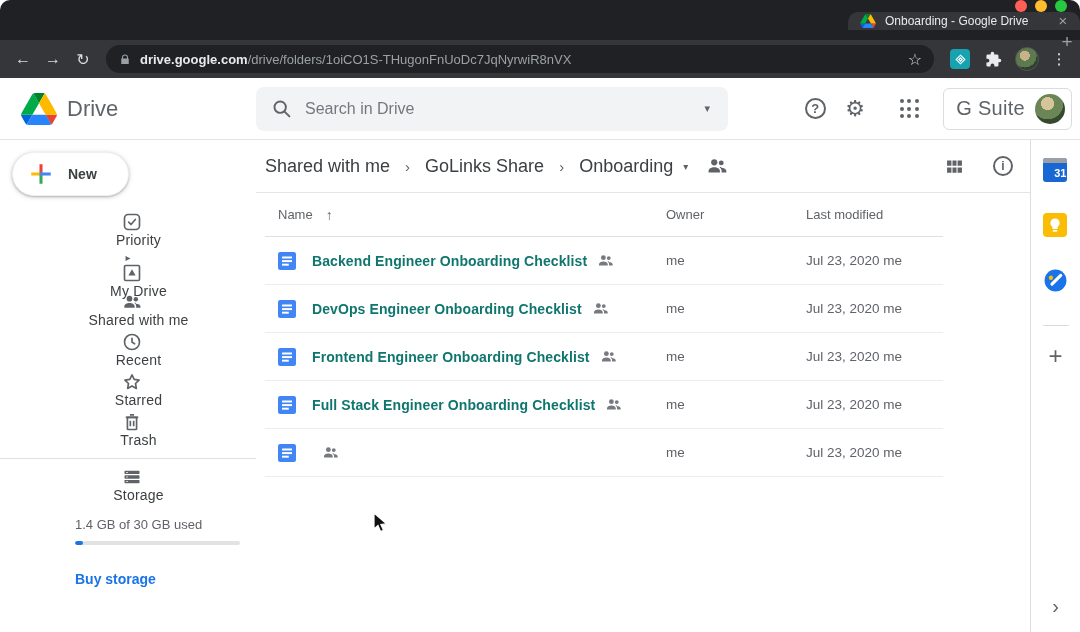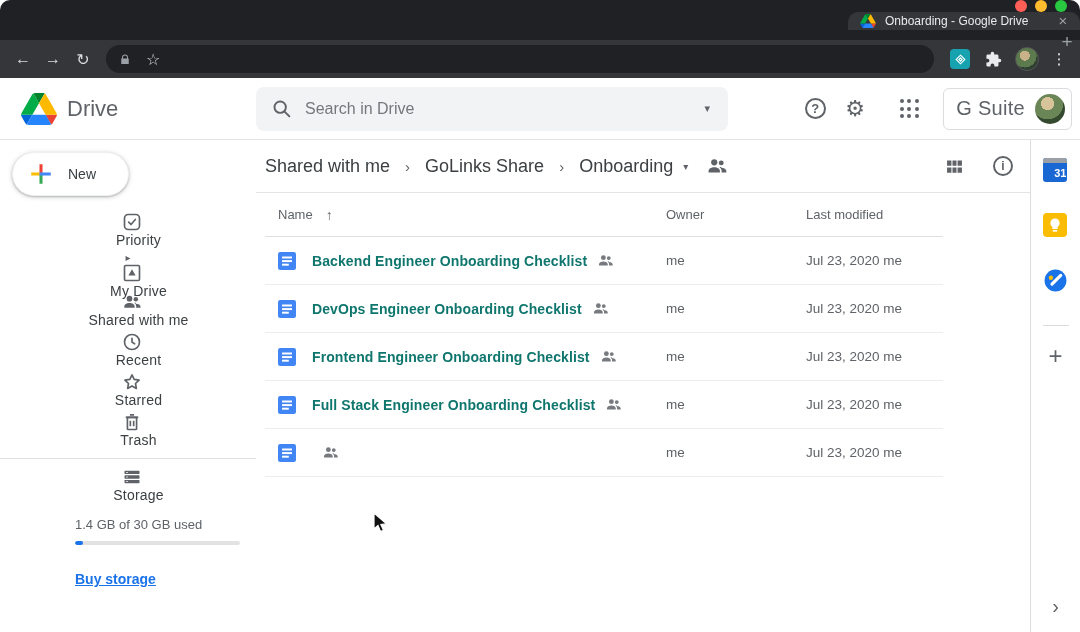--- a/index.html
+++ b/index.html
@@ -46,30 +46,30 @@
   .apps-grid i { background:#5f6368; border-radius:50%; }
   .gsuite-box { display:flex; align-items:center; gap:10px; border:1px solid #dadce0; border-radius:6px; padding:5px 6px 5px 12px; margin-left:14px; }
   .gsuite-label { font-size:20px; color:#5f6368; letter-spacing:.3px; }
   .gsuite-avatar { width:30px; height:30px; border-radius:50%; background:radial-gradient(circle at 42% 32%, #d8c49a 0 24%, #6a8657 25% 58%, #35492f 59%); }
 
   
   .drive-body { display:flex; height:492px; }
   .sidebar { width:256px; flex:none; padding-top:10px; }
   .new-btn { width:117px; height:44px; background:#fff; border:1px solid #f0f0f0; border-radius:24px; box-shadow:0 1px 2px rgba(60,64,67,.3), 0 1px 4px 1px rgba(60,64,67,.15); display:flex; align-items:center; padding-left:15px; margin:2px 0 16px 12px; }
   .new-btn svg { width:26px; height:26px; }
-  .new-label { font-size:14px; color:#3c4043; font-weight:normal; margin-left:14px; }
+  .new-label { font-size:14px; color:#3c4043; font-weight:bold; margin-left:14px; }
   .nav-item { height:40px; display:flex; align-items:center;flex-direction:column; }
   .expander { width:20px; text-align:center; font-size:10px; color:#5f6368; }
   .nav-ico { width:20px; height:20px; margin-left:8px; flex:none; }
   .nav-label { font-size:14px; color:#3c4043; margin-left:21px; letter-spacing:.2px; }
   .side-divider { border-top:1px solid #e0e0e0; margin-top:6px; padding-top:8px; }
   .storage-usage { font-size:13px; color:#5f6368; margin:10px 0 0 75px; }
   .progress { width:165px; height:4px; border-radius:2px; background:#e2e2e2; margin:9px 0 0 75px; overflow:hidden; }
   .progress-fill { height:100%; background:#1a73e8; border-radius:2px; }
-  .buy-storage { font-size:14px; color:#1a73e8; font-weight:bold; margin:26px 0 0 75px; display:inline-block;text-decoration:underline; }
+  .buy-storage { font-size:14px; color:#1a73e8; font-weight:bold; margin:26px 0 0 75px; display:inline-block; }
 
   .main { flex:1; min-width:0; display:flex; flex-direction:column; }
   .crumb-row { height:53px; display:flex; align-items:center; padding:0 15px 0 9px; border-bottom:1px solid #e4e4e4; flex:none; }
   .crumb { font-size:18px; color:#3c4043; }
   .crumb-sep { font-size:15px; color:#5f6368; margin:0 15px; }
   .crumb-caret { font-size:10px; color:#5f6368; margin-left:10px; }
   .crumb-people { margin-left:18px; width:22px; height:22px; }
   .crumb-spacer { flex:1; }
   .view-ico { width:24px; height:24px; margin-left:25px; display:flex; align-items:center; justify-content:center; color:#5f6368; }
   .info-circle { width:20px; height:20px; border:2px solid #5f6368; border-radius:50%; font-size:12px; font-weight:bold; font-style:normal; display:flex; align-items:center; justify-content:center; }
@@ -144,20 +144,21 @@
   </div>
 
   <div class="toolbar">
     <span class="nav-btn">←</span>
     <span class="nav-btn">→</span>
     <span class="nav-btn">↻</span>
     <div class="urlbar">
       <svg width="12" height="13" viewBox="0 0 24 24">
           <path fill="#9aa0a6" d="M6 10V8a6 6 0 0112 0v2h1.5v11h-15V10H6zm2 0h8V8a4 4 0 00-8 0v2z"></path>
         </svg>
+      <span class="url-text"><span class="url-domain">drive.google.com</span><span class="url-path">/drive/folders/1oiCO1S-THugonFnUoDc7JqNyrwiR8nVX</span></span>
       <span class="url-star">☆</span>
     </div>
     <span class="ext-teal">
       <svg width="13" height="13" viewBox="0 0 24 24" fill="none" stroke="#fff" stroke-width="2">
           <path d="M12 4l8 8-8 8-8-8z"></path>
           <path d="M12 9l3 3-3 3-3-3z"></path>
         </svg>
     </span>
     <span class="puzzle">
       <svg width="17" height="17" viewBox="0 0 24 24" fill="#e8eaed">

